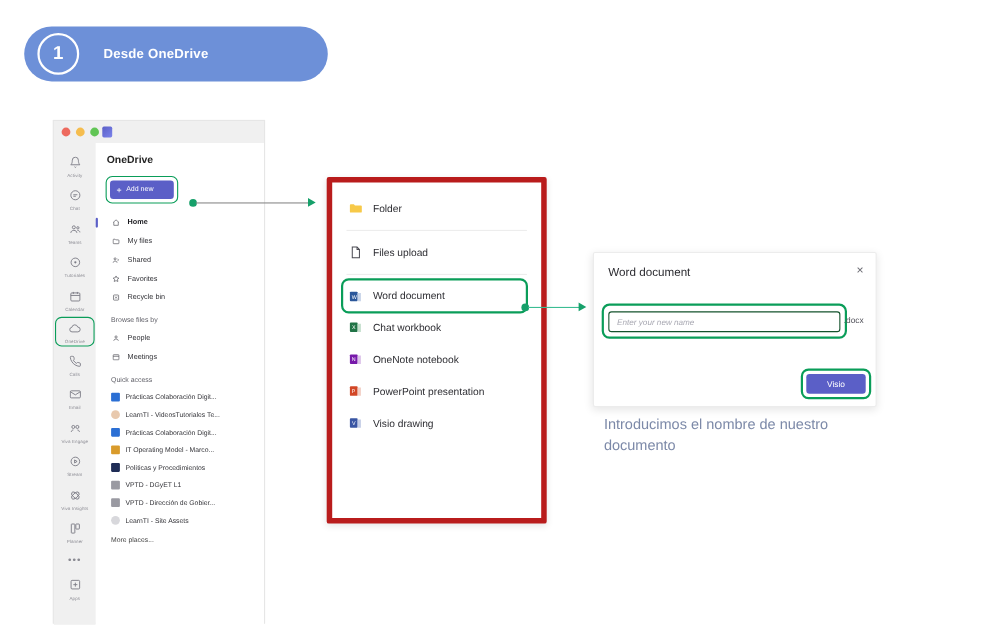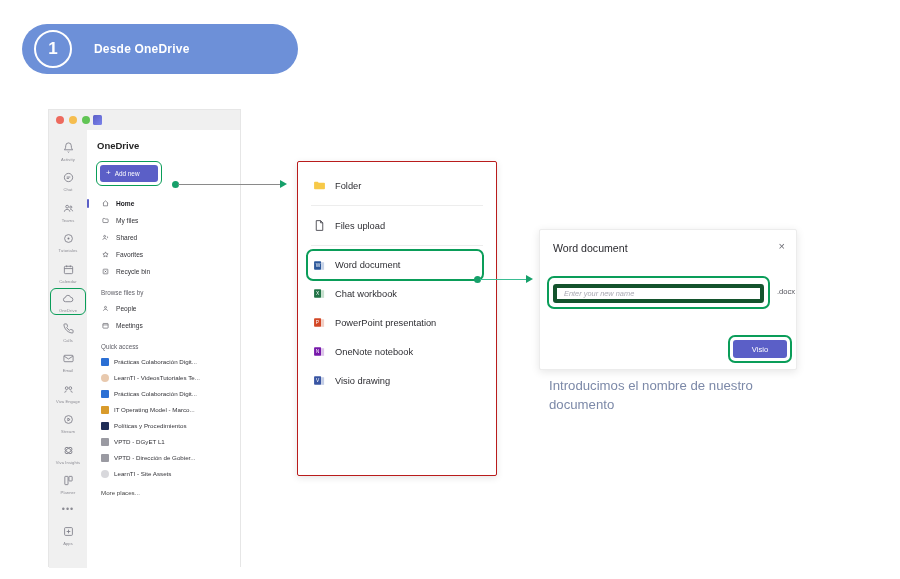--- a/index.html
+++ b/index.html
@@ -128,21 +128,21 @@
     width: 8px; height: 8px; border-radius: 1px; flex: 0 0 auto;
     position: relative;
   }
   .more-places { font-size: 6.2px; color: #444; margin: 7px 0 0 4px; }
 
   
   .dropdown {
     position: absolute; left: 297px; top: 161px;
     width: 200px; height: 315px;
     background: #ffffff;
-    border: 1px solid #b91c1c;
+    border: 5px solid #b91c1c;
     box-shadow: 0 2px 7px rgba(0,0,0,0.10);
     border-radius: 2px;
     padding: 9px 0;
   }
   .dd-item {
     display: flex; align-items: center; gap: 10px;
     height: 29px; padding-left: 15px;
     font-size: 9.3px; color: #2e2e33;
   }
   .dd-sep { height: 1px; background: #ededed; margin: 5px 13px; }
@@ -168,28 +168,28 @@
   .dlg-close {
     position: absolute; right: 11px; top: 11px;
     font-size: 11px; color: #6d6d75; line-height: 11px;
   }
   .input-wrap {
     position: absolute; left: 9px; top: 48px;
     padding: 4px; outline: 2px solid #0a9d59; border-radius: 5px;
   }
   .name-input {
     width: 211px; height: 19px;
-    border: 4px solid #14532d; border-radius: 3px;
+    border: 1px solid #14532d; border-radius: 3px;
     font-size: 7.4px; font-style: italic; color: #a8a8b2;
     padding-left: 7px; background: #fff;
     font-family: "Liberation Sans", sans-serif;
   }
   .name-input::placeholder { color: #a8a8b2; font-style: italic; }
   .ext-label {
-    position: absolute; left: 237px; top: 57px;
+    position: absolute; left: 227px; top: 57px;
     font-size: 7.6px; color: #54545c;
   }
   .create-wrap {
     position: absolute; right: 6px; bottom: 8px;
     padding: 3px; outline: 2px solid #0a9d59; border-radius: 5px;
   }
   .create-btn {
     width: 54px; height: 18px; background: #5b5fc7;
     border-radius: 3px; color: #fff; font-size: 7.6px;
     display: flex; align-items: center; justify-content: center;
@@ -543,37 +543,37 @@
           <path d="M15 6h5.5v14H15z" fill="#c6e0ce"></path>
           <text x="5.5" y="15.5" font-size="9" fill="#fff" font-family="Liberation Sans">X</text>
         </svg>
     </span>
     <span>Chat workbook</span>
   </div>
 
   <div class="dd-item">
     <span class="dd-ico">
       <svg width="13" height="13" viewBox="0 0 24 24">
+          <rect x="2" y="4" width="13" height="16" rx="1.5" fill="#7719aa"></rect>
+          <path d="M15 6h5.5v14H15z" fill="#ddc4ea"></path>
+          <text x="5" y="15.5" font-size="9" fill="#fff" font-family="Liberation Sans">N</text>
+        </svg>
+    </span>
+    <span>OneNote notebook</span>
+  </div>
+
+  <div class="dd-item">
+    <span class="dd-ico">
+      <svg width="13" height="13" viewBox="0 0 24 24">
           <rect x="2" y="4" width="13" height="16" rx="1.5" fill="#d24726"></rect>
           <path d="M15 6h5.5v14H15z" fill="#f2cfc5"></path>
           <text x="5" y="15.5" font-size="9" fill="#fff" font-family="Liberation Sans">P</text>
         </svg>
     </span>
     <span>PowerPoint presentation</span>
-  </div>
-
-  <div class="dd-item">
-    <span class="dd-ico">
-      <svg width="13" height="13" viewBox="0 0 24 24">
-          <rect x="2" y="4" width="13" height="16" rx="1.5" fill="#7719aa"></rect>
-          <path d="M15 6h5.5v14H15z" fill="#ddc4ea"></path>
-          <text x="5" y="15.5" font-size="9" fill="#fff" font-family="Liberation Sans">N</text>
-        </svg>
-    </span>
-    <span>OneNote notebook</span>
   </div>
 
 
   <div class="dd-item">
     <span class="dd-ico">
       <svg width="13" height="13" viewBox="0 0 24 24">
           <rect x="2" y="4" width="13" height="16" rx="1.5" fill="#3955a3"></rect>
           <path d="M15 6h5.5v14H15z" fill="#c5cee6"></path>
           <text x="5.5" y="15.5" font-size="9" fill="#fff" font-family="Liberation Sans">V</text>
         </svg>

